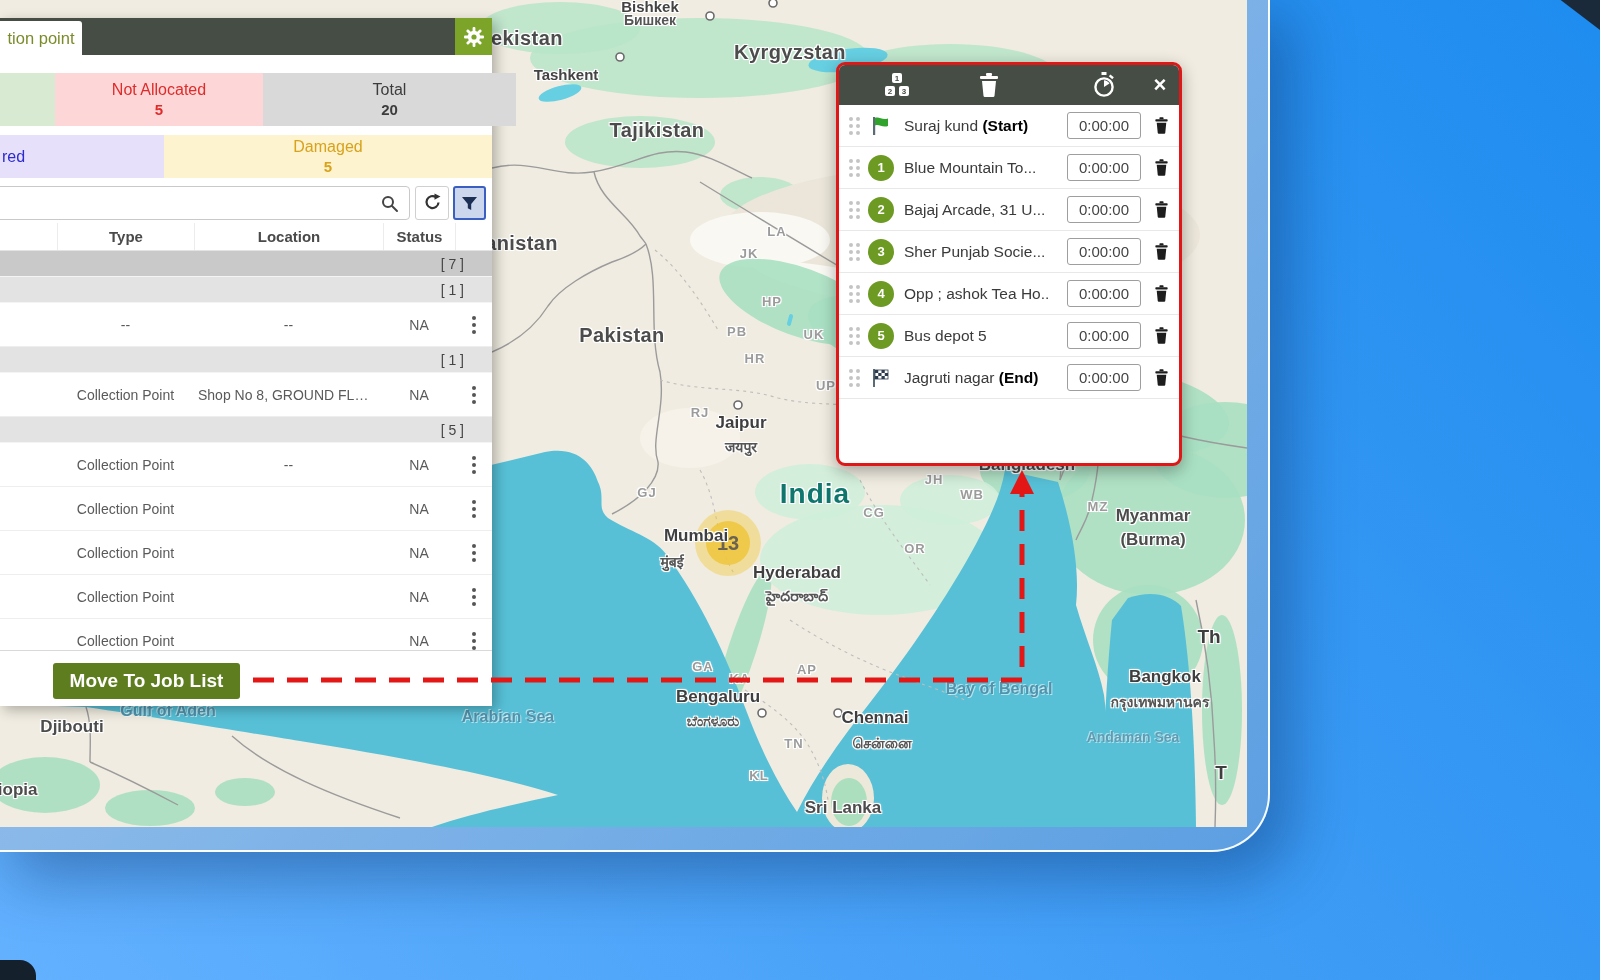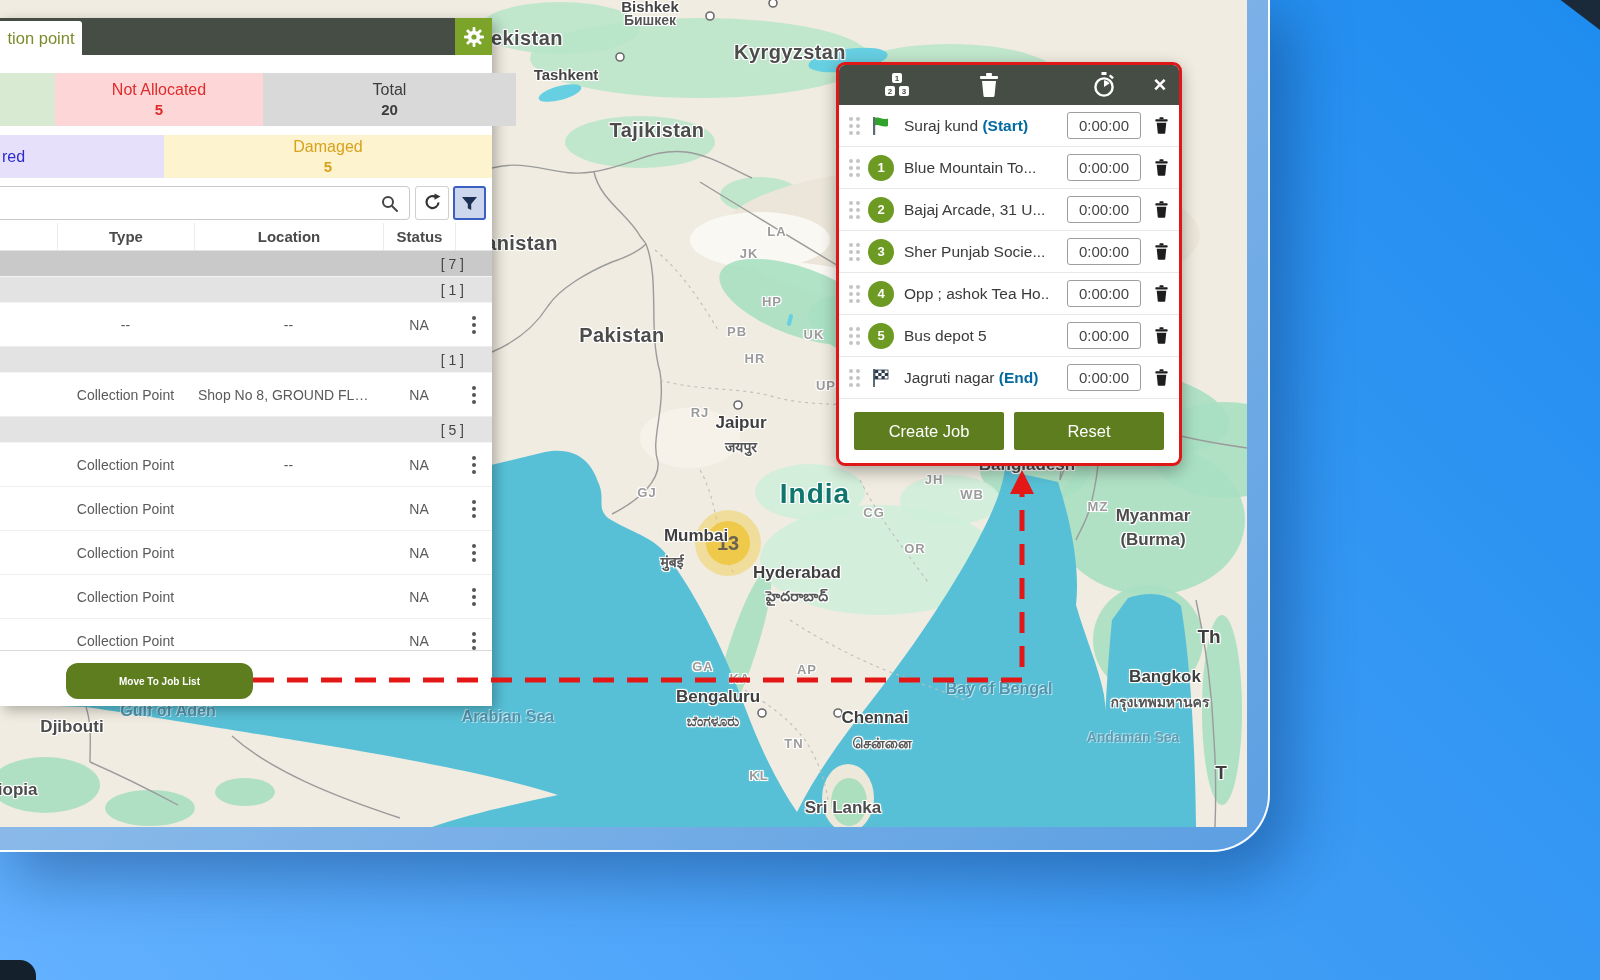--- a/index.html
+++ b/index.html
@@ -83,22 +83,22 @@
   .g-light { background:#e3e3e3; }
   .trow-data { height:44px; display:grid; grid-template-columns:57px 137px 189px 72px 37px;
     align-items:center; background:#fff; border-bottom:1px solid #eee; font-size:14px;
     color:#5a5a5a; cursor:pointer; }
   .trow-data .tc { text-align:center; overflow:hidden; white-space:nowrap;
     text-overflow:ellipsis; padding:0 4px; }
   .kebab { display:flex; flex-direction:column; align-items:center; gap:3px; cursor:pointer; }
   .kebab i { width:4px; height:4px; border-radius:50%; background:#555; }
   .lfooter { position:absolute; left:0; top:632px; width:492px; height:56px; background:#fff;
     border-top:1px solid #d9d9d9; }
-  .movebtn { position:absolute; left:66px; top:12px; width:187px; height:36px; background:#5d7d1f;
-    color:#fff; border:none; border-radius:12px; font-size:10px; font-weight:600;
+  .movebtn { position:absolute; left:53px; top:12px; width:187px; height:36px; background:#5d7d1f;
+    color:#fff; border:none; border-radius:3px; font-size:19px; font-weight:600;
     font-family:inherit; cursor:pointer; }
 
   
   .jpanel { position:absolute; left:836px; top:62px; width:346px; height:404px;
     border:3px solid #e01717; border-radius:9px; background:#fff; overflow:hidden;
     box-shadow:0 5px 16px rgba(0,0,0,.32); z-index:20; }
   .jheader { position:relative; width:100%; height:40px; background:#454d44; }
   .jh-ic { position:absolute; top:0; height:40px; display:flex; align-items:center;
     justify-content:center; cursor:pointer; }
   .jh-blocks { left:44px; width:28px; }
@@ -107,21 +107,21 @@
   .jh-close { left:306px; width:30px; color:#fff; font-size:22px; font-weight:700; }
   .jrow { height:42px; display:flex; align-items:center; padding:0 8px 0 10px;
     border-bottom:1px solid #e8e8e8; }
   .drag { display:grid; grid-template-columns:4px 4px; gap:3px; cursor:grab; }
   .drag i { width:4px; height:4px; border-radius:50%; background:#c4c4c4; }
   .marker { width:30px; margin-left:6px; display:flex; justify-content:center; }
   .numc { width:26px; height:26px; border-radius:50%; background:#6c9a23; color:#fff;
     font-size:13px; font-weight:700; display:flex; align-items:center; justify-content:center; }
   .jlabel { flex:1; margin-left:8px; font-size:15.5px; color:#3a3a3a; white-space:nowrap;
     overflow:hidden; }
-  .jlabel b { color:#0369a1; }
+  .jlabel b { color:#000000; }
   .tinput { width:74px; height:27px; border:1px solid #9e9e9e; border-radius:3px;
     text-align:center; font-size:15px; color:#444; font-family:inherit; margin:0 10px 0 6px; }
   .rowtrash { width:20px; display:flex; justify-content:center; cursor:pointer; }
   .jbuttons { display:flex; justify-content:space-between; padding:13px 15px; }
   .gbtn { width:150px; height:38px; background:#5d7d1f; color:#fff; border:none; border-radius:2px;
     font-size:16.5px; font-family:inherit; cursor:pointer; }
 </style>
 </head>
 <body>
 
@@ -675,23 +675,19 @@
         <svg width="15" height="17" viewBox="0 0 22 24">
             <g fill="#1d1d1d">
               <rect x="8" y="0" width="6" height="3" rx="1"></rect>
               <rect x="2" y="3" width="18" height="3" rx="1"></rect>
               <path d="M4,8 h14 l-1.5,15 a1.5,1.5 0 0 1 -1.5,1 h-8 a1.5,1.5 0 0 1 -1.5,-1 Z"></path>
             </g>
           </svg>
       </span>
     </div>
 
-    <div class="jbuttons">
-      <button class="gbtn">Create Job</button>
-      <button class="gbtn">Reset</button>
-    </div>
   </div>
 
   <svg class="arrow-layer">
     <path d="M253,680 H1022 V492" fill="none" stroke="#e41717" stroke-width="5" stroke-dasharray="21 13"></path>
     <polygon points="1022,470 1010,494 1034,494" fill="#e41717"></polygon>
   </svg>
 </div>
 
 </body></html>

